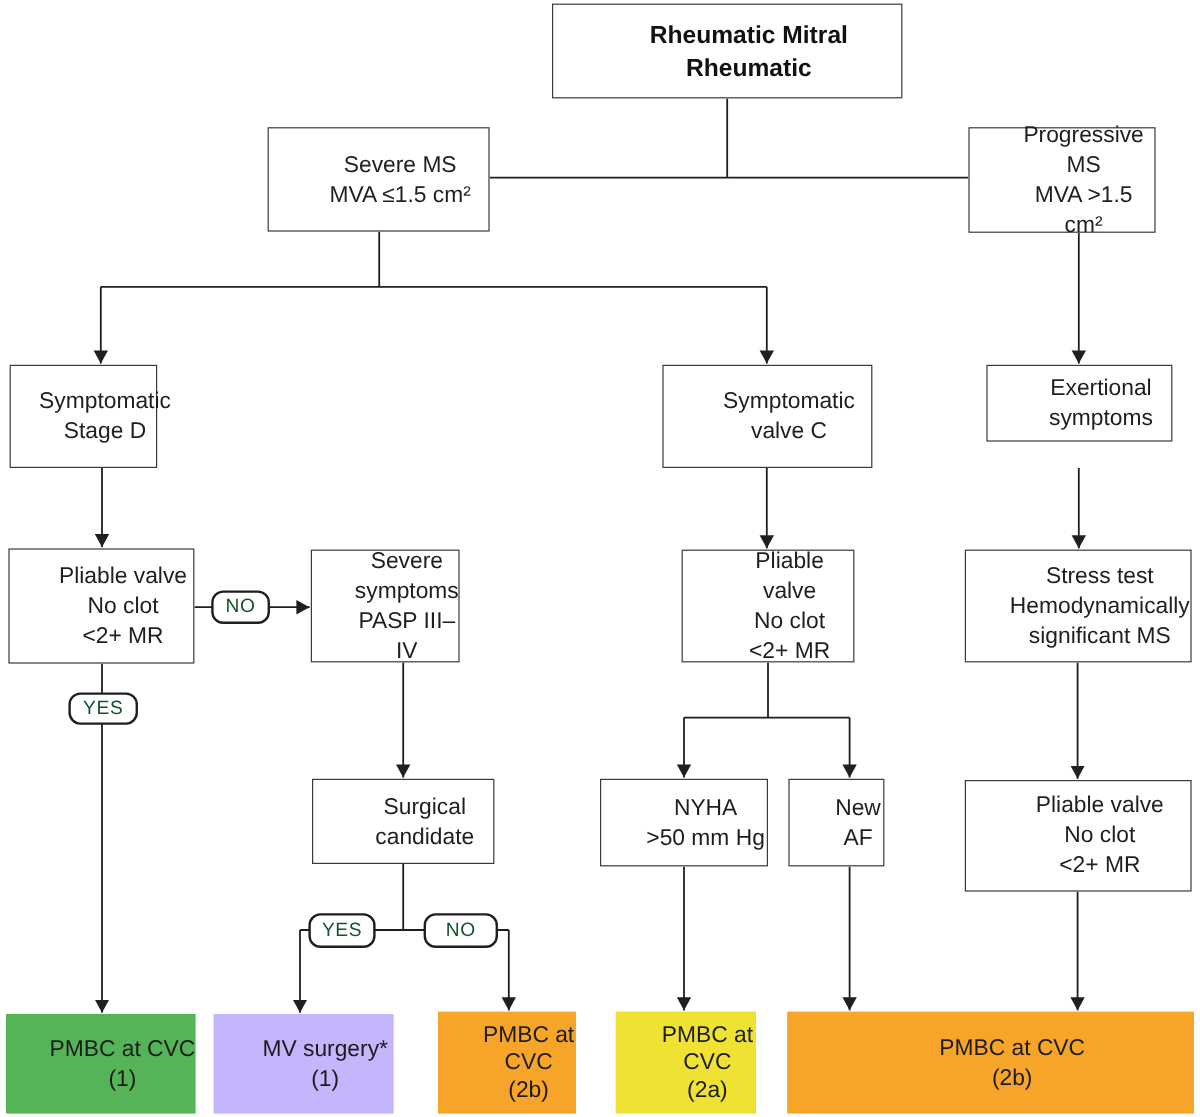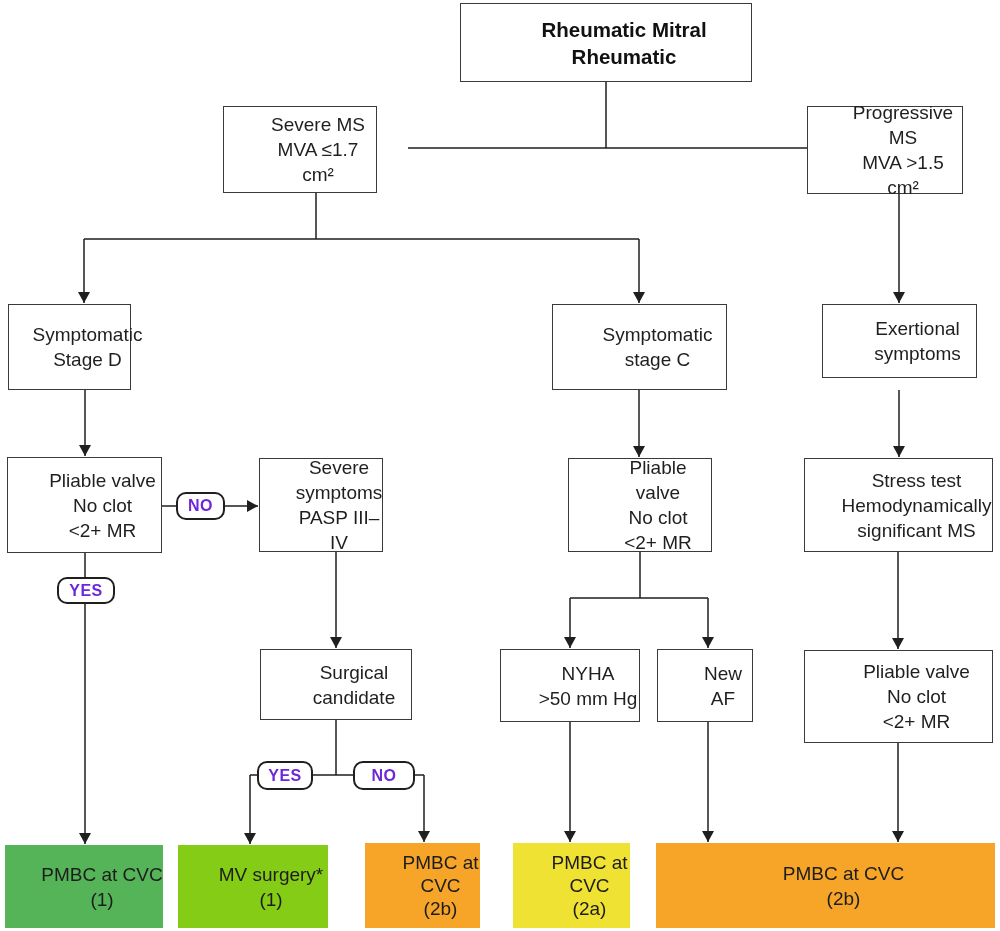--- a/index.html
+++ b/index.html
@@ -11,21 +11,21 @@
   .node{
     position:absolute;box-sizing:border-box;background:#fff;border:1.5px solid #3a3a3a;
     display:flex;flex-direction:column;align-items:center;justify-content:center;
     text-align:center;font-size:19px;line-height:25px;color:#1f1f1f;padding-left:36px;
   }
   .node.title{font-weight:bold;font-size:20.5px;line-height:27px;color:#111;}
   .node.colored{border:none;color:#1d1d1d;}
   .pill{
     position:absolute;box-sizing:border-box;background:#fff;border:2px solid #1f1f1f;
     border-radius:10px;display:flex;align-items:center;justify-content:center;
-    font-weight:bold;font-size:16px;letter-spacing:.5px;color:#6d28d9;
+    font-weight:normal;font-size:16px;letter-spacing:.5px;color:#14532d;
   }
   .nl{display:block;}
 </style>
 </head>
 <body>
 
 <div class="stage">
 
   <svg class="connectors" viewBox="0 0 1000 931" fill="none" stroke="#1f1f1f" stroke-width="1.5">
     <defs>
@@ -55,41 +55,41 @@
     <line x1="708" y1="722" x2="708" y2="842" marker-end="url(#ah)"></line>
     <line x1="898" y1="552" x2="898" y2="649" marker-end="url(#ah)"></line>
     <line x1="898" y1="743" x2="898" y2="842" marker-end="url(#ah)"></line>
   </svg>
 
   <div class="node title" style="left:460px;top:3px;width:292px;height:79px">
     <span class="nl">Rheumatic Mitral</span>
     <span class="nl">Rheumatic</span>
   </div>
 
-  <div class="node" style="left:223px;top:106px;width:154px;height:87px">
+  <div class="node" style="left:223px;top:106px;width:185px;height:87px">
     <span class="nl">Severe MS</span>
-    <span class="nl">MVA ≤1.7 cm²</span>
+    <span class="nl">MVA ≤1.5 cm²</span>
   </div>
 
   <div class="node" style="left:807px;top:106px;width:156px;height:88px">
     <span class="nl">Progressive MS</span>
     <span class="nl">MVA &gt;1.5 cm²</span>
   </div>
 
   <div class="node" style="left:8px;top:304px;width:123px;height:86px">
     <span class="nl">Symptomatic</span>
     <span class="nl">Stage D</span>
   </div>
 
   <div class="node" style="left:552px;top:304px;width:175px;height:86px">
     <span class="nl">Symptomatic</span>
-    <span class="nl">stage C</span>
+    <span class="nl">valve C</span>
   </div>
 
-  <div class="node" style="left:822px;top:304px;width:155px;height:74px">
+  <div class="node" style="left:822px;top:304px;width:155px;height:64px">
     <span class="nl">Exertional</span>
     <span class="nl">symptoms</span>
   </div>
 
   <div class="node" style="left:7px;top:457px;width:155px;height:96px">
     <span class="nl">Pliable valve</span>
     <span class="nl">No clot</span>
     <span class="nl">&lt;2+ MR</span>
   </div>
 
@@ -114,36 +114,36 @@
   <div class="node" style="left:260px;top:649px;width:152px;height:71px">
     <span class="nl">Surgical</span>
     <span class="nl">candidate</span>
   </div>
 
   <div class="node" style="left:500px;top:649px;width:140px;height:73px">
     <span class="nl">NYHA</span>
     <span class="nl">&gt;50 mm Hg</span>
   </div>
 
-  <div class="node" style="left:657px;top:649px;width:96px;height:73px">
+  <div class="node" style="left:657px;top:649px;width:80px;height:73px">
     <span class="nl">New AF</span>
   </div>
 
   <div class="node" style="left:804px;top:650px;width:189px;height:93px">
     <span class="nl">Pliable valve</span>
     <span class="nl">No clot</span>
     <span class="nl">&lt;2+ MR</span>
   </div>
 
   <div class="node colored" style="left: 5px; top: 845px; width: 158px; height: 83px; background-color: rgb(85, 180, 87);">
     <span class="nl">PMBC at CVC</span>
     <span class="nl">(1)</span>
   </div>
 
-  <div class="node colored" style="left: 178px; top: 845px; width: 150px; height: 83px; background-color: #84cc16;">
+  <div class="node colored" style="left: 178px; top: 845px; width: 150px; height: 83px; background-color: #c4b5fd;">
     <span class="nl">MV surgery*</span>
     <span class="nl">(1)</span>
   </div>
 
   <div class="node colored" style="left: 365px; top: 843px; width: 115px; height: 85px; line-height: 23px; background-color: rgb(247, 165, 40);">
     <span class="nl">PMBC at</span>
     <span class="nl">CVC</span>
     <span class="nl">(2b)</span>
   </div>
 

